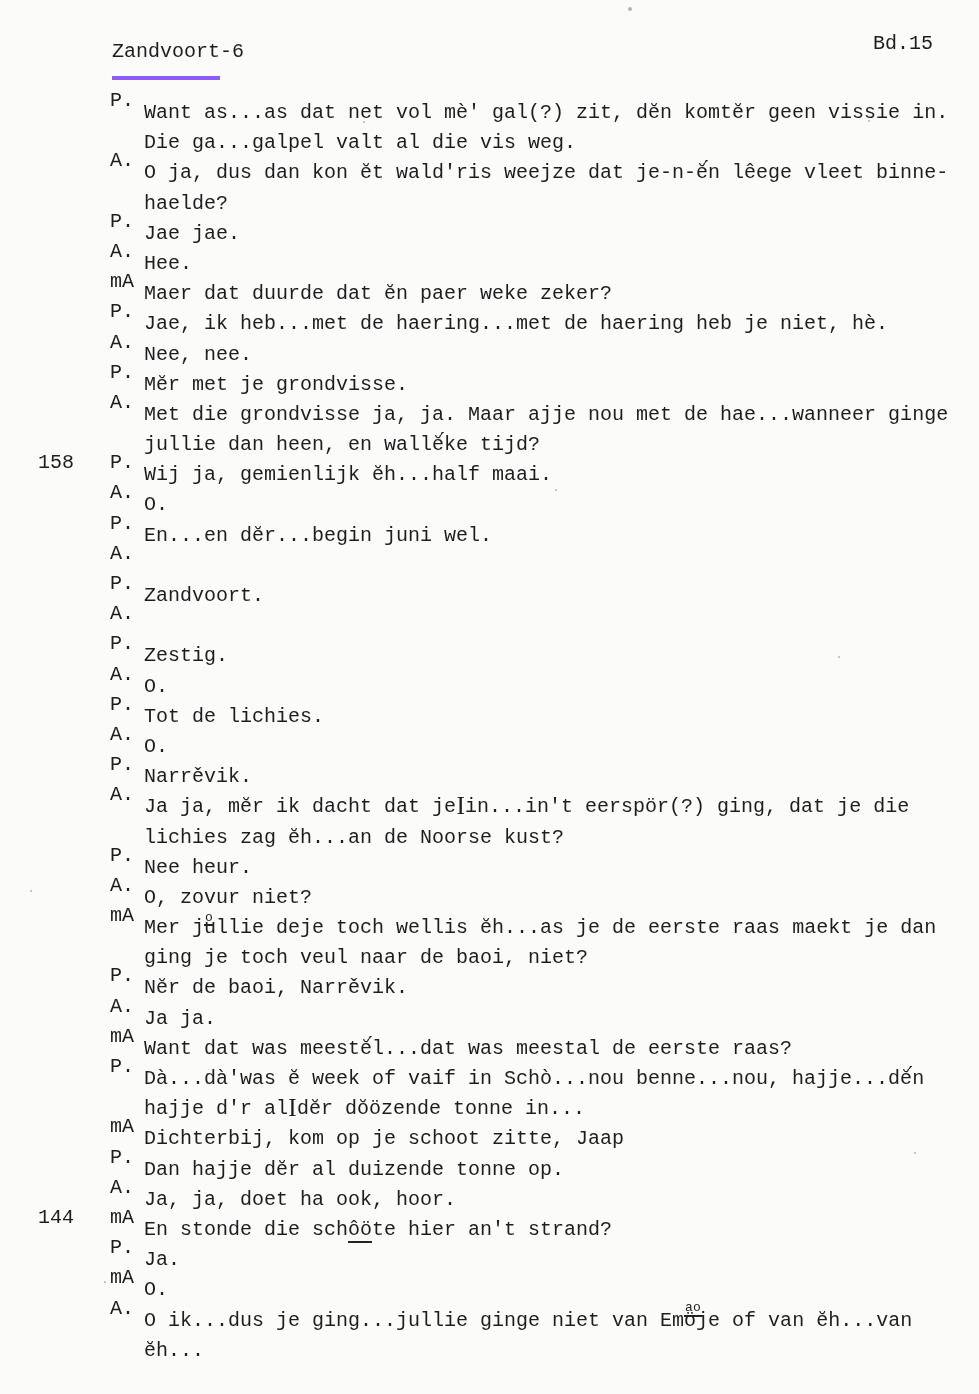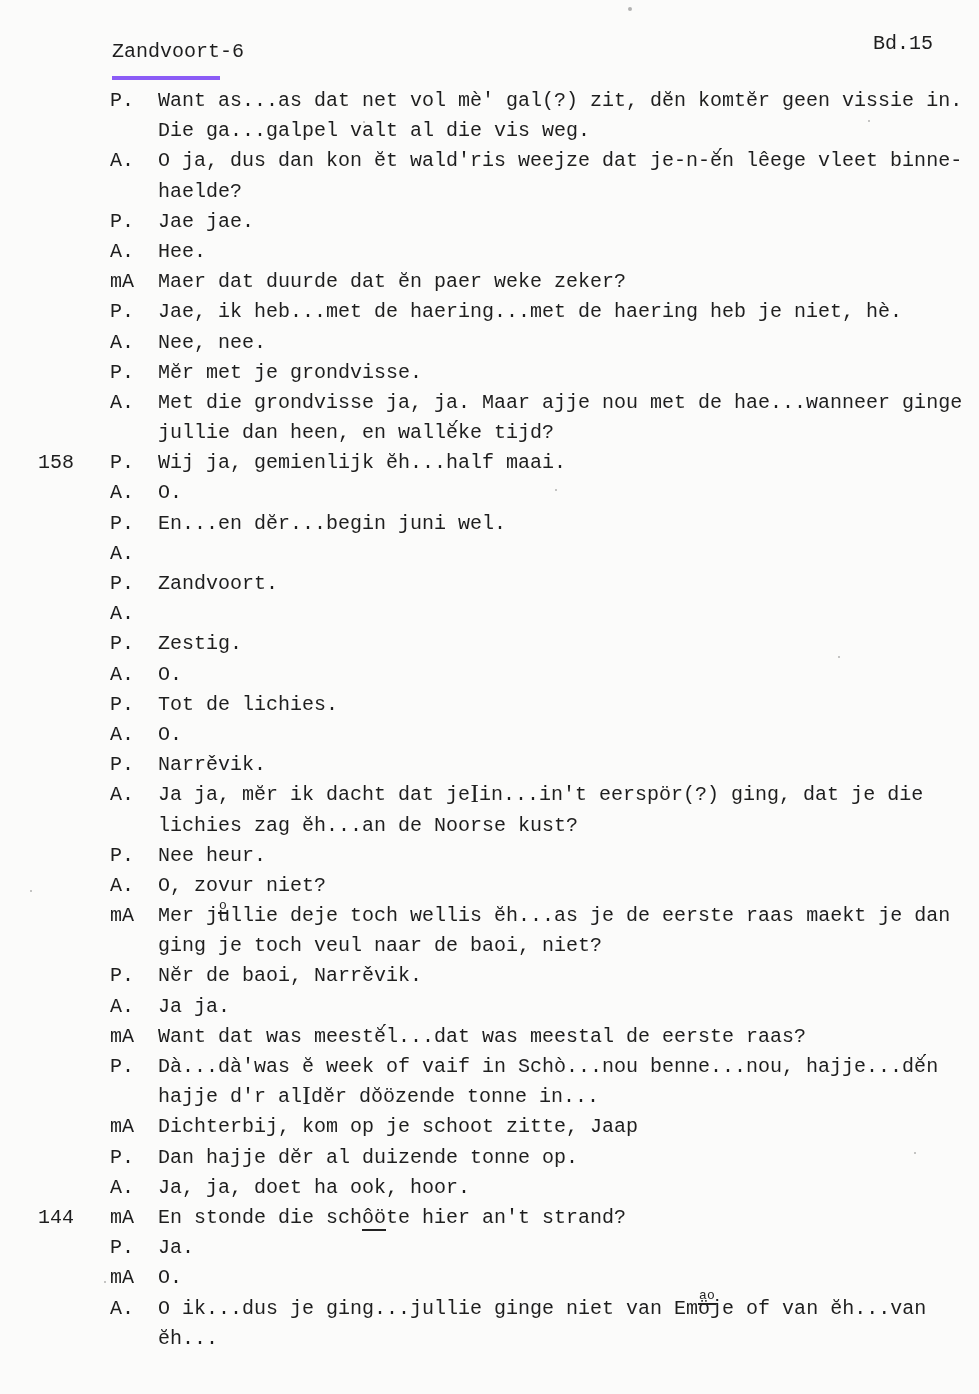--- a/index.html
+++ b/index.html
@@ -12,21 +12,21 @@
     font-size:20px;
     color:#1e1e1e;
   }
   .title { position:absolute; left:112px; top:40px; white-space:pre; }
   .tu { border-bottom:4px solid #8b5cf6; padding-bottom:13px;font-family:Liberation Mono, monospace; }
   .volume { position:absolute; left:833px; top:32px;margin-left:40px; }
   .body { position:absolute; left:0; top:86px; width:100%; }
   .line { position:relative; height:30.2px; line-height:30.2px; white-space:pre; }
   .num { position:absolute; left:38px; }
   .sp  { position:absolute; left:110px; }
-  .tx  { position:absolute; left:158px; white-space:pre; }
+  .tx  { position:absolute; left:144px; white-space:pre;margin-top:12px; }
   .ibeam {
     font-family:"Liberation Serif", serif;
     display:inline-block; width:9px; text-align:center;
     font-size:25px; line-height:10px; transform:translateY(2px);
   }
   .ovr { position:relative; display:inline-block; }
   .above {
     position:absolute; left:0; bottom:17px;
     font-size:13px; line-height:1.05;
     border-bottom:2px solid #222; padding:0 1px;

